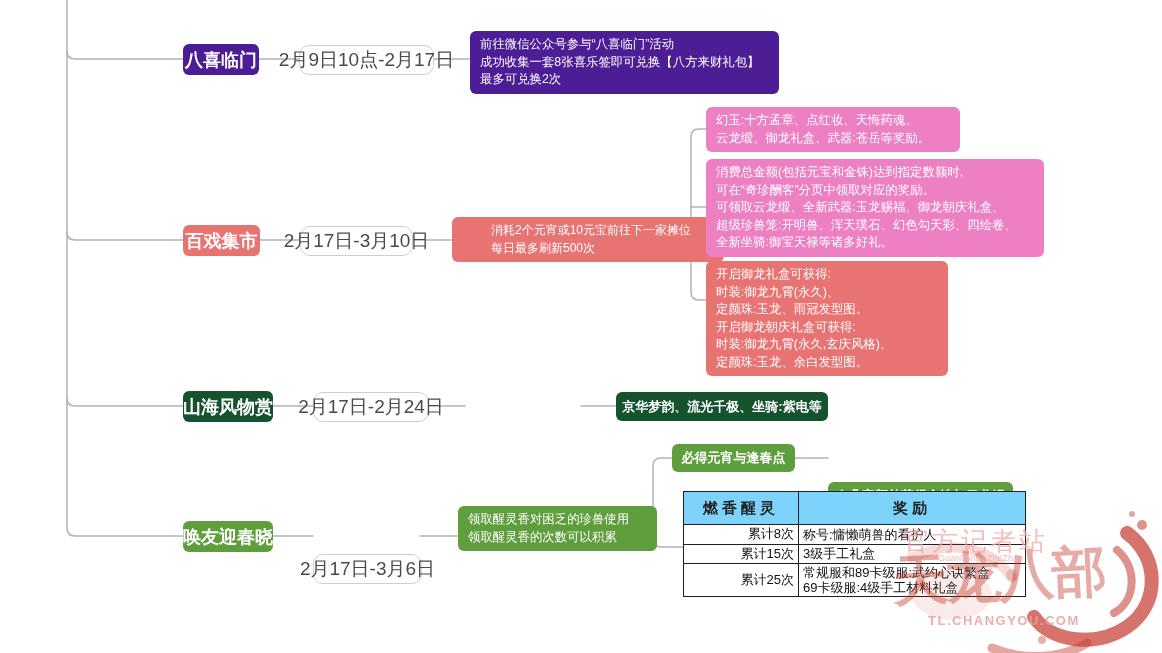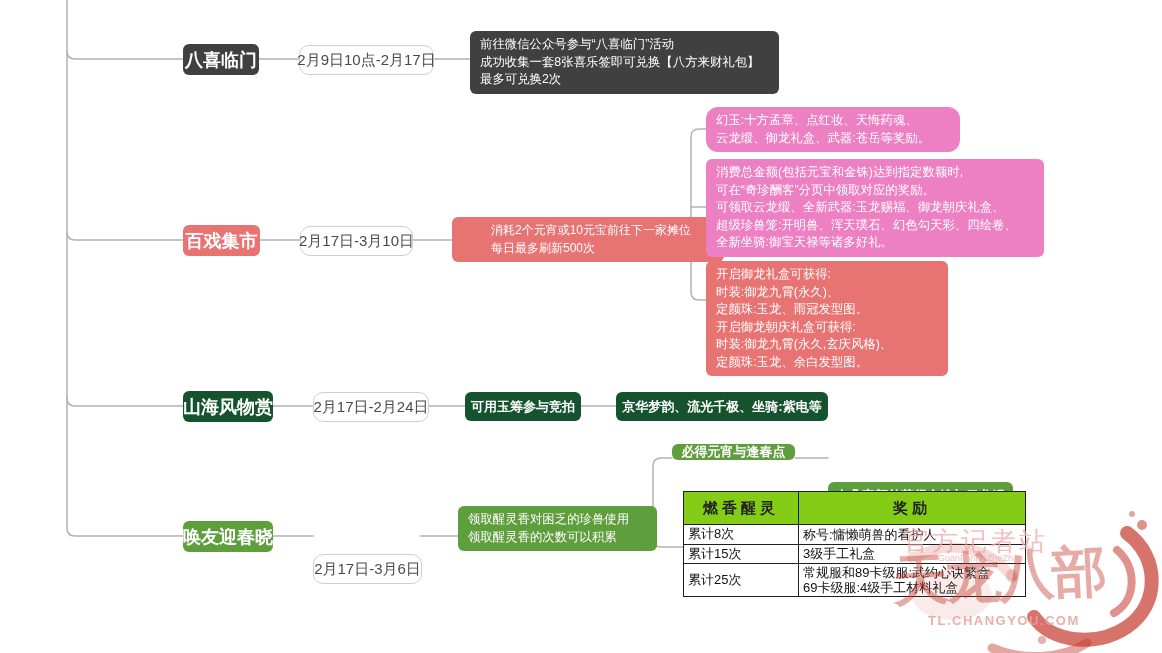--- a/index.html
+++ b/index.html
@@ -2,37 +2,37 @@
 <html><head>
 <meta charset="utf-8">
 <style>
   html,body{margin:0;padding:0;background:#fff;}
   body{font-family:"Liberation Sans","DejaVu Sans",sans-serif;}
   #canvas{position:relative;width:1162px;height:653px;background:#ffffff;overflow:hidden;}
   svg.connectors{position:absolute;left:0;top:0;z-index:0;}
   .node{position:absolute;z-index:2;border-radius:6px;color:#fff;font-size:18px;font-weight:bold;
         display:flex;align-items:center;justify-content:center;white-space:nowrap;}
   .datebox{position:absolute;z-index:2;background:#fff;border:1.5px solid #cfcfcf;border-radius:10px;
-        color:#4a4a4a;font-size:15px;display:flex;align-items:center;justify-content:center;white-space:nowrap;}
+        color:#4a4a4a;font-size:19px;display:flex;align-items:center;justify-content:center;white-space:nowrap;}
   .cbox{position:absolute;z-index:2;border-radius:6px;color:#fff;font-size:12.4px;line-height:17.5px;
         padding:5px 10px;overflow:hidden;}
   .cbox .ln{white-space:nowrap;}
   .pill{position:absolute;z-index:2;border-radius:6px;color:#fff;font-size:13px;font-weight:bold;
         display:flex;align-items:center;justify-content:center;white-space:nowrap;overflow:hidden;}
-  .c-blue{background:#404040;}
+  .c-blue{background:#4c1d95;}
   .c-salmon{background:#E87373;}
   .c-pink{background:#EC80C2;}
   .c-indigo{background:#14532d;}
   .c-green{background:#5F9E3D;}
   table.reward-table{position:absolute;z-index:2;border-collapse:collapse;background:#fff;
         table-layout:fixed;font-size:13px;color:#111;}
   table.reward-table th,table.reward-table td{border:1.5px solid #1f1f1f;padding:0 4px;overflow:hidden;}
-  table.reward-table th{background:#84cc16;font-size:15px;font-weight:bold;letter-spacing:4px;color:#222;height:32px;text-align:center;}
+  table.reward-table th{background:#7dd3fc;font-size:15px;font-weight:bold;letter-spacing:4px;color:#222;height:32px;text-align:center;}
   table.reward-table td{height:17px;}
-  td.times{text-align:left;white-space:nowrap;}
+  td.times{text-align:right;white-space:nowrap;}
   td.reward{text-align:left;}
   td.reward .ln{white-space:nowrap;line-height:15.5px;}
   .watermark{position:absolute;z-index:5;pointer-events:none;}
   .wm-station{position:absolute;left:903px;top:524px;font-size:26px;font-weight:normal;color:#F2A7A7;
         letter-spacing:3px;opacity:.75;white-space:nowrap;}
   .wm-pinyin{position:absolute;left:938px;top:553px;font-size:9px;color:#EDAFAF;opacity:.85;white-space:nowrap;}
   .wm-logo-text{position:absolute;left:893px;top:540px;font-size:55px;font-weight:bold;color:#C5392C;
         opacity:.42;letter-spacing:-2px;transform:rotate(-3deg);white-space:nowrap;}
   .wm-site{position:absolute;left:928px;top:613px;font-size:13px;font-weight:bold;color:#E9A0A0;
         letter-spacing:1.5px;opacity:.85;white-space:nowrap;}
@@ -86,21 +86,21 @@
   <div class="node c-salmon" style="left:183px;top:225px;width:77px;height:31px;">
     <span>百戏集市</span>
   </div>
   <div class="datebox" style="left:300px;top:226px;width:111px;height:28px;">
     <span>2月17日-3月10日</span>
   </div>
   <div class="cbox c-salmon" style="left:452px;top:217px;width:223px;font-size:12px;padding-left:39px;">
     <div class="ln">消耗2个元宵或10元宝前往下一家摊位</div>
     <div class="ln">每日最多刷新500次</div>
   </div>
-  <div class="cbox c-pink" style="left:706px;top:107px;width:234px;border-radius:12px;">
+  <div class="cbox c-pink" style="left:706px;top:107px;width:234px;">
     <div class="ln">幻玉:十方孟章、点红妆、天悔药魂、</div>
     <div class="ln">云龙缎、御龙礼盒、武器:苍岳等奖励。</div>
   </div>
   <div class="cbox c-pink" style="left:706px;top:159px;width:318px;">
     <div class="ln">消费总金额(包括元宝和金铢)达到指定数额时,</div>
     <div class="ln">可在“奇珍酬客”分页中领取对应的奖励。</div>
     <div class="ln">可领取云龙缎、全新武器:玉龙赐福、御龙朝庆礼盒、</div>
     <div class="ln">超级珍兽笼:开明兽、浑天璞石、幻色勾天彩、四绘卷、</div>
     <div class="ln">全新坐骑:御宝天禄等诸多好礼。</div>
   </div>
@@ -112,38 +112,35 @@
     <div class="ln">时装:御龙九霄(永久,玄庆风格)、</div>
     <div class="ln">定颜珠:玉龙、余白发型图。</div>
   </div>
 
   <div class="node c-indigo" style="left:183px;top:391px;width:90px;height:31px;">
     <span>山海风物赏</span>
   </div>
   <div class="datebox" style="left:313px;top:392px;width:114px;height:28px;">
     <span>2月17日-2月24日</span>
   </div>
-  <div class="pill c-indigo" style="left:465px;top:392px;width:116px;height:29px;">
-    <span>可用玉筹参与竞拍</span>
-  </div>
   <div class="pill c-indigo" style="left:616px;top:392px;width:212px;height:29px;">
     <span>京华梦韵、流光千极、坐骑:紫电等</span>
   </div>
 
   <div class="node c-green" style="left:183px;top:521px;width:90px;height:31px;">
     <span>唤友迎春晓</span>
   </div>
   <div class="datebox" style="left:313px;top:522px;width:107px;height:28px;margin-top:32px;">
     <span>2月17日-3月6日</span>
   </div>
   <div class="cbox c-green" style="left:458px;top:506px;width:179px;">
     <div class="ln">领取醒灵香对困乏的珍兽使用</div>
     <div class="ln">领取醒灵香的次数可以积累</div>
   </div>
-  <div class="pill c-green" style="left:672px;top:444px;width:123px;height:16px;">
+  <div class="pill c-green" style="left:672px;top:444px;width:123px;height:28px;">
     <span>必得元宵与逢春点</span>
   </div>
   <div class="pill c-green" style="left:828px;top:444px;width:185px;height:28px;margin-top:38px;">
     <span>有几率额外获得金铢与云龙缎</span>
   </div>
 
   <table class="reward-table" style="left:683px;top:491px;width:343px;height:106px;">
     <colgroup>
         <col style="width:115px">
         <col>

